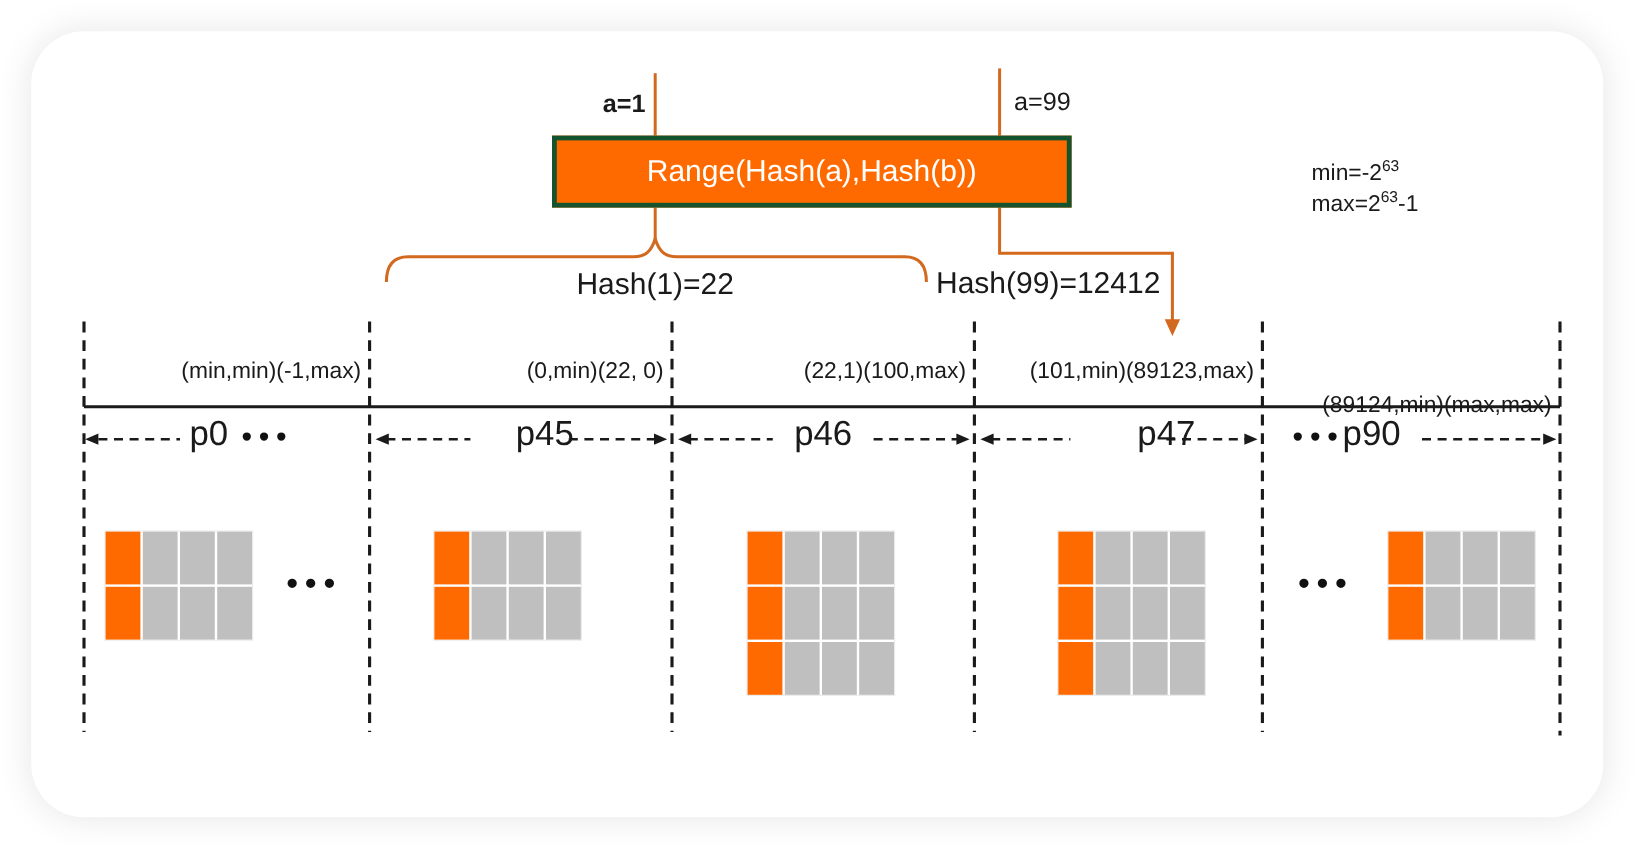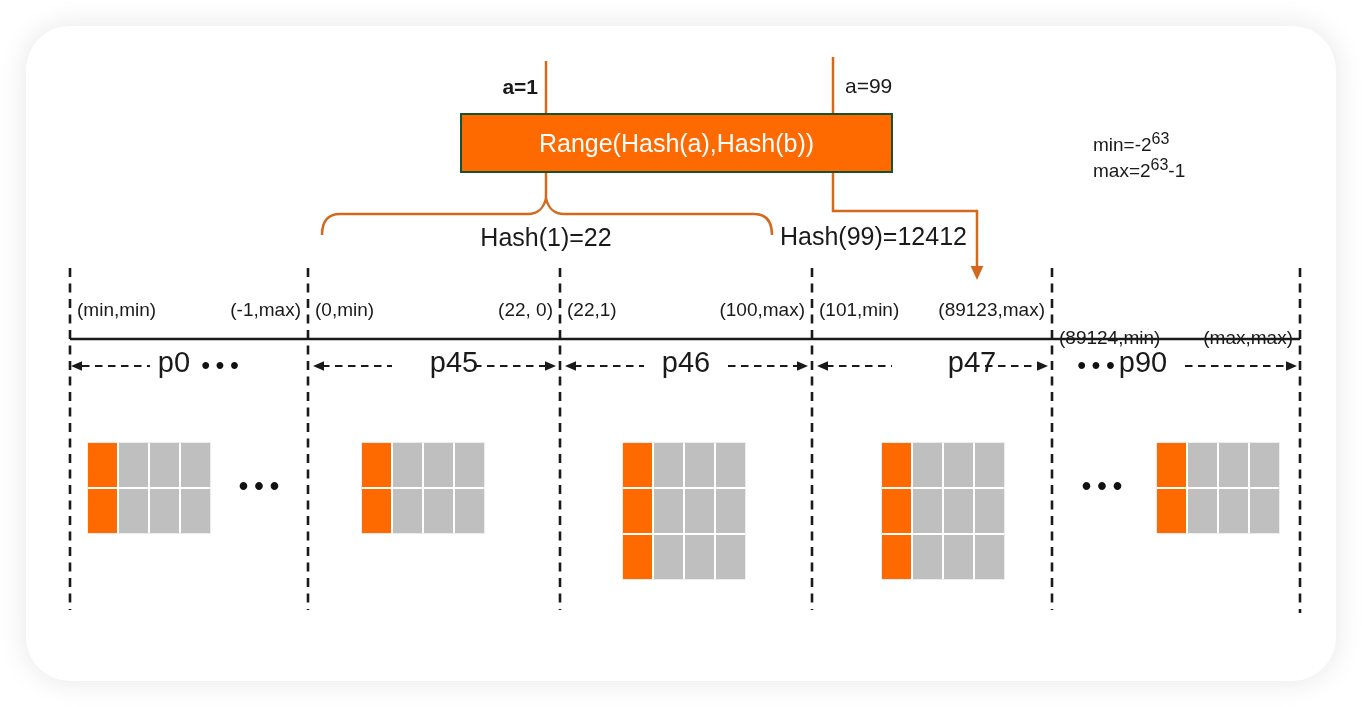--- a/index.html
+++ b/index.html
@@ -9,29 +9,29 @@
         background:#ffffff;border-radius:44px;
         box-shadow:0 0 30px rgba(0,0,0,0.10);}
   .stage{position:absolute;left:0;top:0;width:1362px;height:707px;}
   .stage svg{position:absolute;left:0;top:0;}
   .abs{position:absolute;white-space:nowrap;}
 
   
   .lbl-a1{left:420px;top:75px;width:118px;text-align:right;font-size:21px;font-weight:bold;}
   .lbl-a99{left:845px;top:74px;font-size:21px;}
   .range-box{left:460px;top:113px;width:433px;height:60px;
-             background:#FF6A00;border:2px solid #14532d;box-sizing:border-box;
+             background:#FF6A00;border:4px solid #14532d;box-sizing:border-box;
              color:#ffffff;font-size:25px;display:flex;align-items:center;justify-content:center;}
   .hash1{left:436px;top:223px;width:220px;text-align:center;font-size:25px;}
   .hash99{left:780px;top:222px;font-size:25px;}
   .legend{left:1093px;top:132px;font-size:19px;line-height:26px;}
-  .legend sup{font-size:16px;line-height:0;}
-
-  
-  .range-row{top:299px;height:26px;display:flex;justify-content:space-between;
+  .legend sup{font-size:13px;line-height:0;}
+
+  
+  .range-row{top:299px;height:26px;display:flex;justify-content:flex-end;
              padding:0 7px;box-sizing:border-box;font-size:19px;}
   .rr1{left:70px;width:238px;}
   .rr2{left:308px;width:252px;}
   .rr3{left:560px;width:252px;}
   .rr4{left:812px;width:240px;}
   .rr5{left:1052px;width:248px;margin-top:28px;}
 
   
   .pname{top:346px;width:110px;text-align:center;font-size:29px;}
   .pn1{left:119px;text-align:center;} .pn2{left:399px;} .pn3{left:631px;} .pn4{left:917px;} .pn5{left:1088px;}

